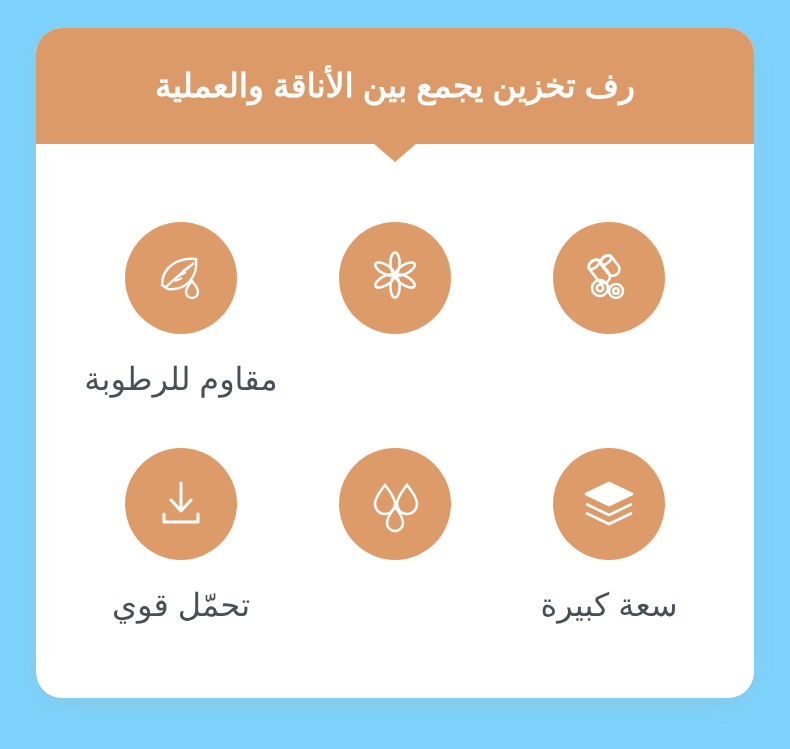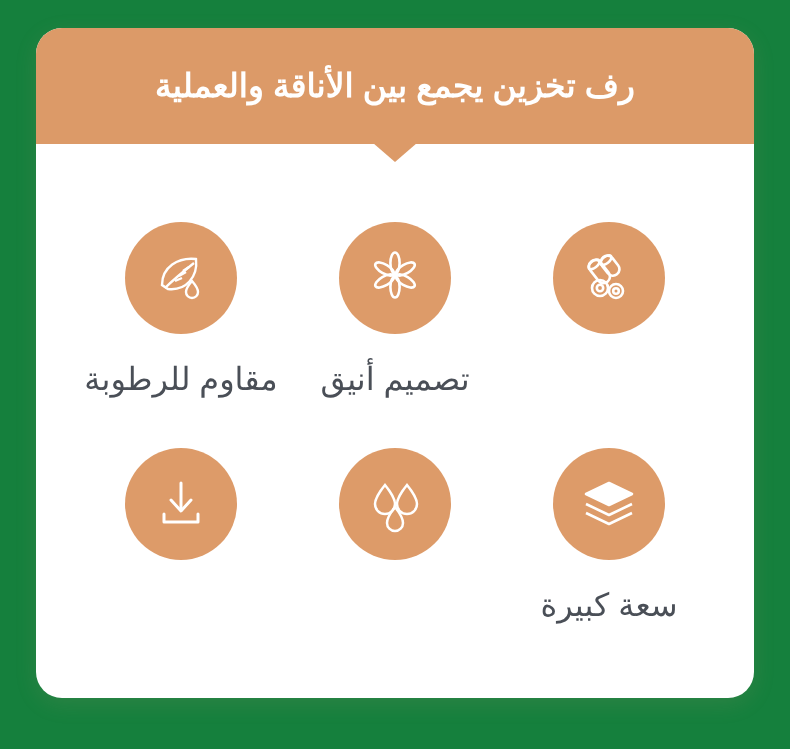--- a/index.html
+++ b/index.html
@@ -11,21 +11,21 @@
     height: 749px;
     background: #fdf1e8;
     font-family: "Liberation Sans", sans-serif;
     overflow: hidden;
   }
 
   .poster {
     position: relative;
     width: 790px;
     height: 749px;
-    background: #15803d;
+    background: #7dd3fc;
     box-sizing: border-box;
   }
 
   .card {
     position: absolute;
     left: 36px;
     top: 28px;
     width: 718px;
     height: 670px;
     border-radius: 26px;
@@ -140,21 +140,20 @@
             <g transform="translate(33,30)">
               <ellipse cx="0" cy="-12" rx="4.6" ry="10.5"></ellipse>
               <ellipse cx="0" cy="-12" rx="4.6" ry="10.5" transform="rotate(60)"></ellipse>
               <ellipse cx="0" cy="-12" rx="4.6" ry="10.5" transform="rotate(120)"></ellipse>
               <ellipse cx="0" cy="-12" rx="4.6" ry="10.5" transform="rotate(180)"></ellipse>
               <ellipse cx="0" cy="-12" rx="4.6" ry="10.5" transform="rotate(240)"></ellipse>
               <ellipse cx="0" cy="-12" rx="4.6" ry="10.5" transform="rotate(300)"></ellipse>
             </g>
           </svg>
         </div>
-        <div class="feature-label">تصميم أنيق</div>
       </div>
 
       <div class="feature">
         <div class="icon-circle">
           <svg width="66" height="66" viewBox="0 0 66 66" fill="none" stroke="#ffffff" stroke-width="2.4">
             <path d="M14 40 C14 22 30 12 48 14 C50 32 38 46 20 44 Z"></path>
             <path d="M17 43 C26 34 36 26 46 18"></path>
             <path d="M31 31 L38 27 M27 36 L34 33 M35 26 L41 22"></path>
             <path d="M44 36 C44 36 50 43 50 47 a6 6 0 0 1 -12 0 c0 -4 6 -11 6 -11 z"></path>
           </svg>
@@ -184,17 +183,18 @@
       </div>
 
       <div class="feature">
         <div class="icon-circle">
           <svg width="62" height="62" viewBox="0 0 62 62" fill="none" stroke="#ffffff" stroke-width="3" stroke-linecap="round" stroke-linejoin="round">
             <path d="M31 10 L31 36"></path>
             <path d="M21 27 L31 38 L41 27"></path>
             <path d="M14 41 L14 49 L48 49 L48 41"></path>
           </svg>
         </div>
+        <div class="feature-label">تحمّل قوي</div>
       </div>
 
     </div>
   </div>
 </div>
 
 </body></html>

